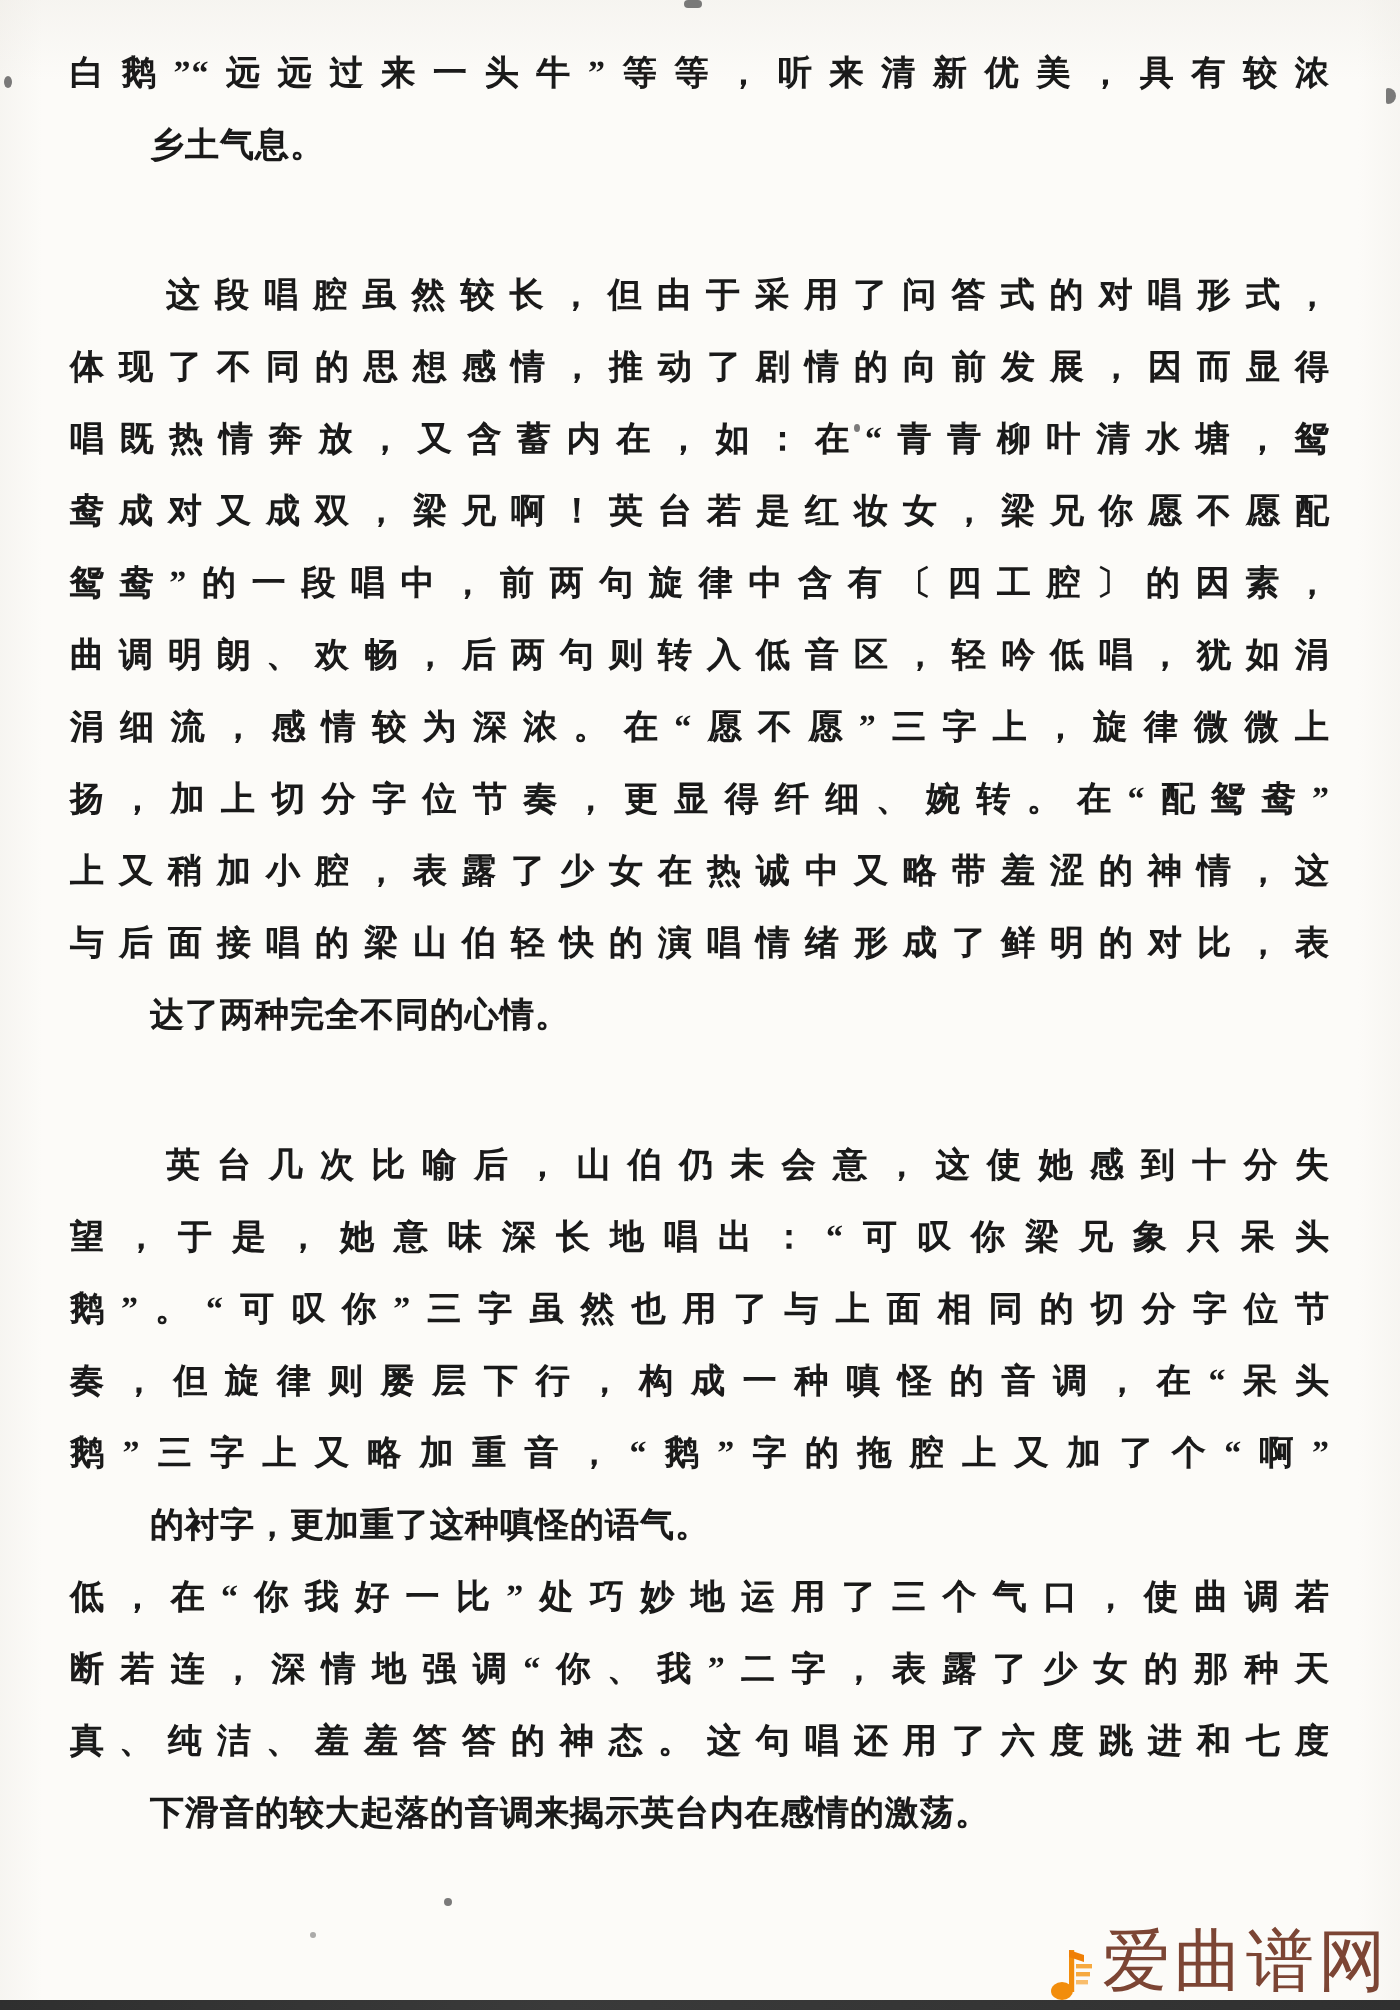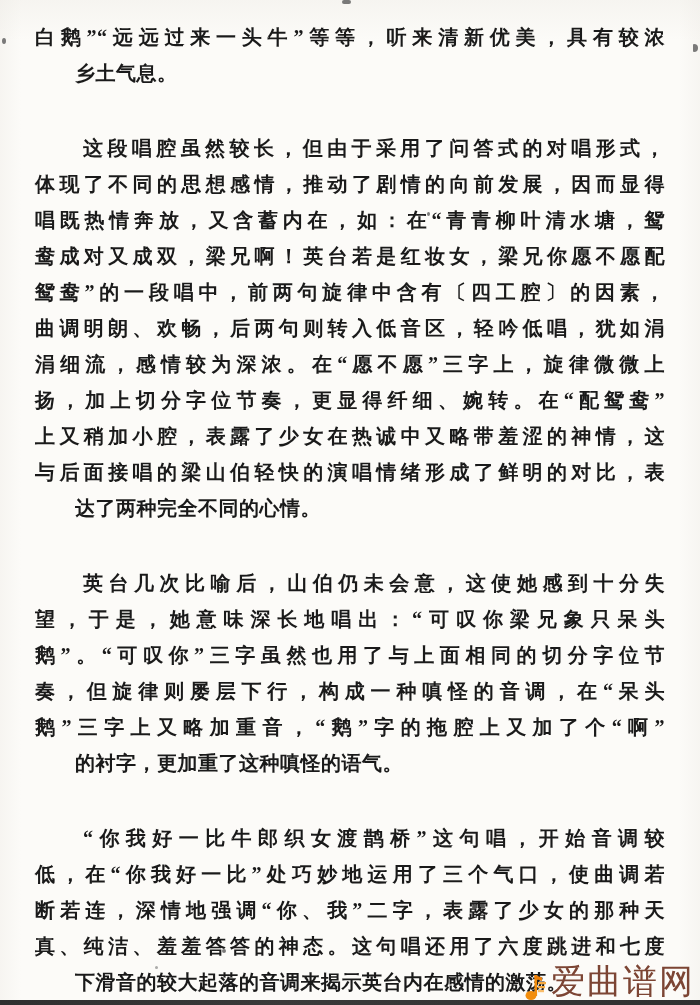--- a/index.html
+++ b/index.html
@@ -25,21 +25,21 @@
   .text-block {
     position: absolute;
     left: 35px;
     top: 19px;
     width: 630px;
     color: #1a1a1a;
   }
   .line {
     height: 36px;
     line-height: 36px;
-    font-size: 20px;
+    font-size: 17px;
     font-weight: 700;
     text-align: justify;
     text-align-last: justify;
     text-justify: inter-character;
     letter-spacing: 0.5px;
   }
   .line.indent {
     padding-left: 48px;
     margin-top: 39px;
   }
@@ -116,21 +116,20 @@
       <div class="line">扬，加上切分字位节奏，更显得纤细、婉转。在“配鸳鸯”</div>
       <div class="line">上又稍加小腔，表露了少女在热诚中又略带羞涩的神情，这</div>
       <div class="line">与后面接唱的梁山伯轻快的演唱情绪形成了鲜明的对比，表</div>
       <div class="line end">达了两种完全不同的心情。</div>
       <div class="line indent">英台几次比喻后，山伯仍未会意，这使她感到十分失</div>
       <div class="line">望，于是，她意味深长地唱出：“可叹你梁兄象只呆头</div>
       <div class="line">鹅”。“可叹你”三字虽然也用了与上面相同的切分字位节</div>
       <div class="line">奏，但旋律则屡层下行，构成一种嗔怪的音调，在“呆头</div>
       <div class="line">鹅”三字上又略加重音，“鹅”字的拖腔上又加了个“啊”</div>
       <div class="line end">的衬字，更加重了这种嗔怪的语气。</div>
-      <div class="line indent">“你我好一比牛郎织女渡鹊桥”这句唱，开始音调较</div>
       <div class="line">低，在“你我好一比”处巧妙地运用了三个气口，使曲调若</div>
       <div class="line">断若连，深情地强调“你、我”二字，表露了少女的那种天</div>
       <div class="line">真、纯洁、羞羞答答的神态。这句唱还用了六度跳进和七度</div>
       <div class="line end">下滑音的较大起落的音调来揭示英台内在感情的激荡。</div>
     </div>
 
   <div class="page-number">76</div>
 
   <div class="watermark">
     <span class="wm-icon">

